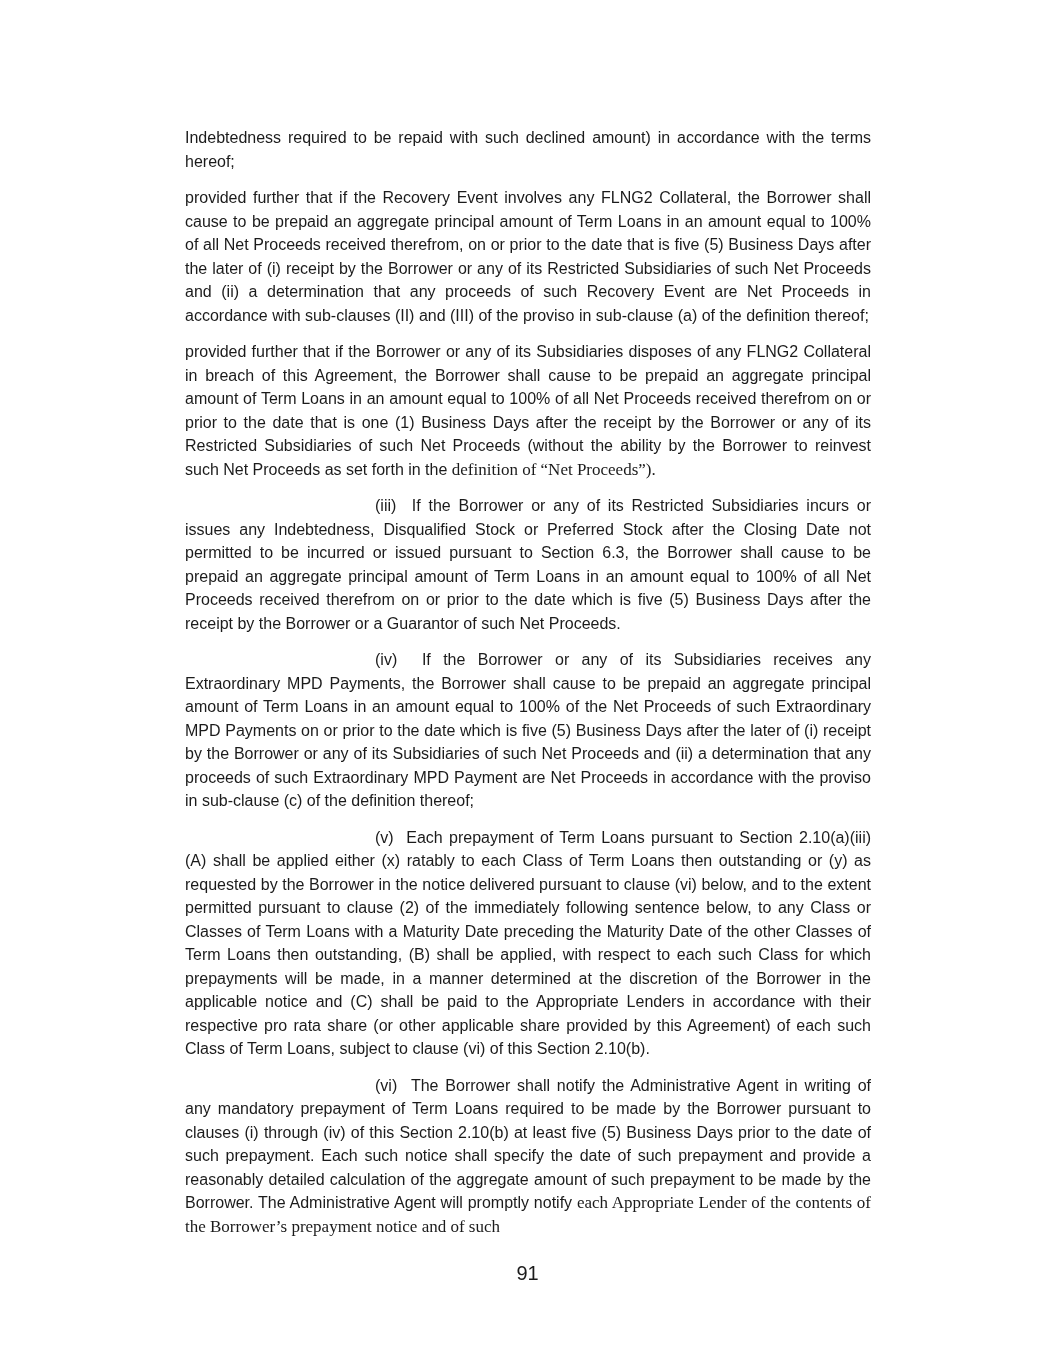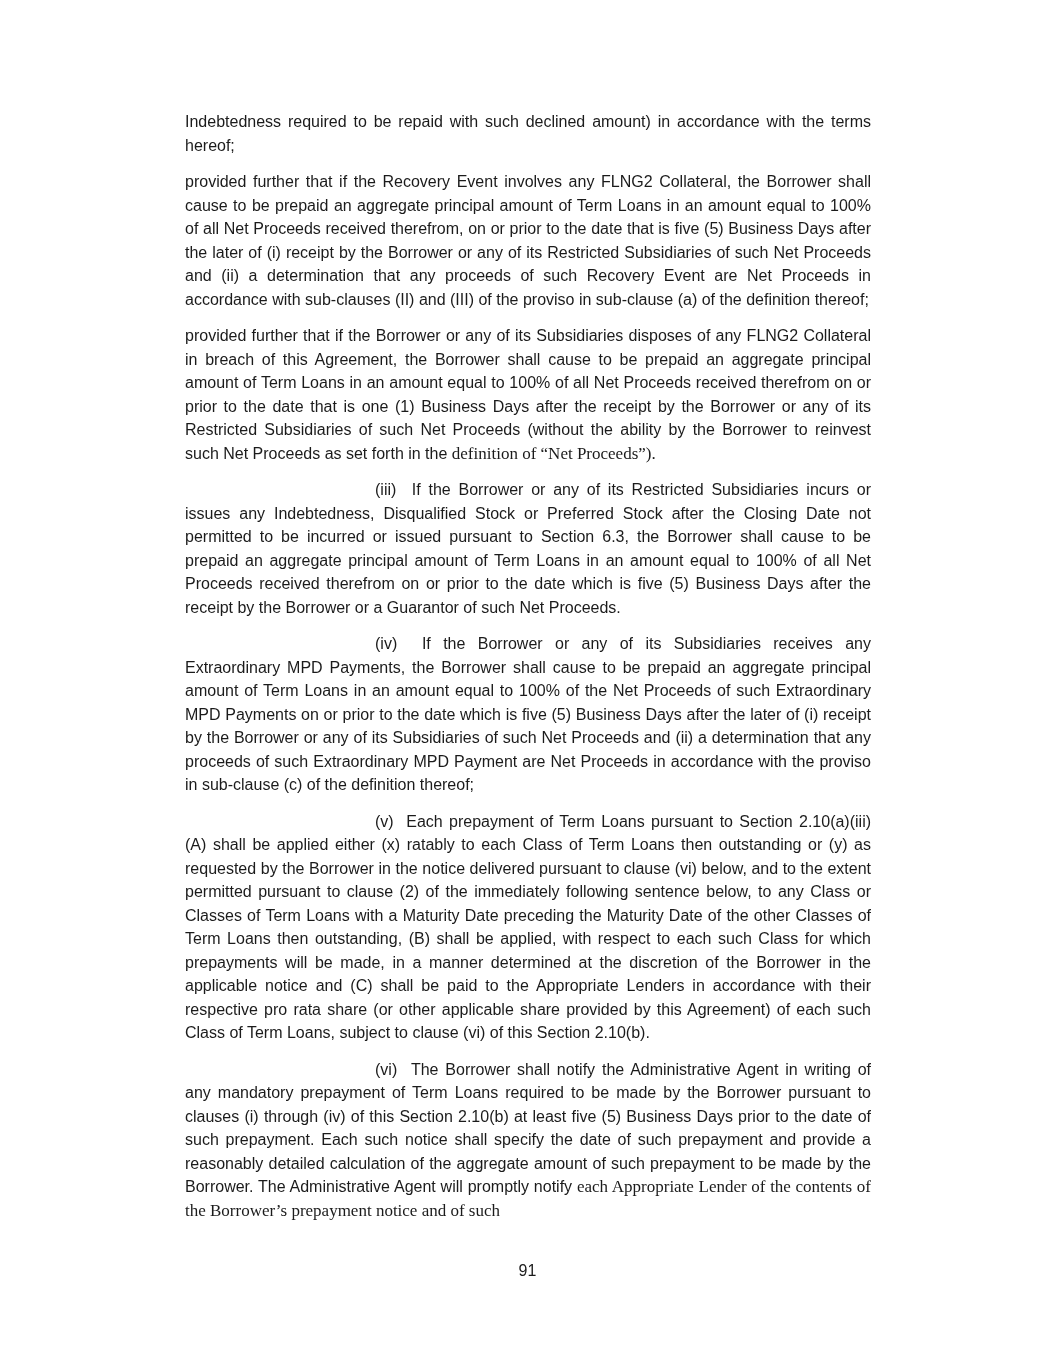--- a/index.html
+++ b/index.html
@@ -12,21 +12,21 @@
     width: 1055px;
     height: 1365px;
     background: #ffffff;
     overflow: hidden;
     font-family: "Liberation Sans", sans-serif;
     color: #1b1b1b;
   }
   .content {
     position: absolute;
     left: 185px;
-    top: 110px;
+    top: 126px;
     width: 686px;
   }
   .content p {
     margin: 0 0 13px 0;
     font-size: 16px;
     line-height: 23.5px;
     text-align: justify;
   }
   .content p.indent {
     text-indent: 190px;
@@ -37,21 +37,21 @@
   .serif {
     font-family: "Liberation Serif", serif;
     font-size: 17px;
   }
   .page-number {
     position: absolute;
     left: 0;
     top: 1262px;
     width: 1055px;
     text-align: center;
-    font-size: 16px;
+    font-size: 20px;
     color: #1b1b1b;
   }
   .doc-id {
     position: absolute;
     left: 122px;
     top: 1362px;
     font-size: 14px;
     color: #0f766e;
   }
 </style>

